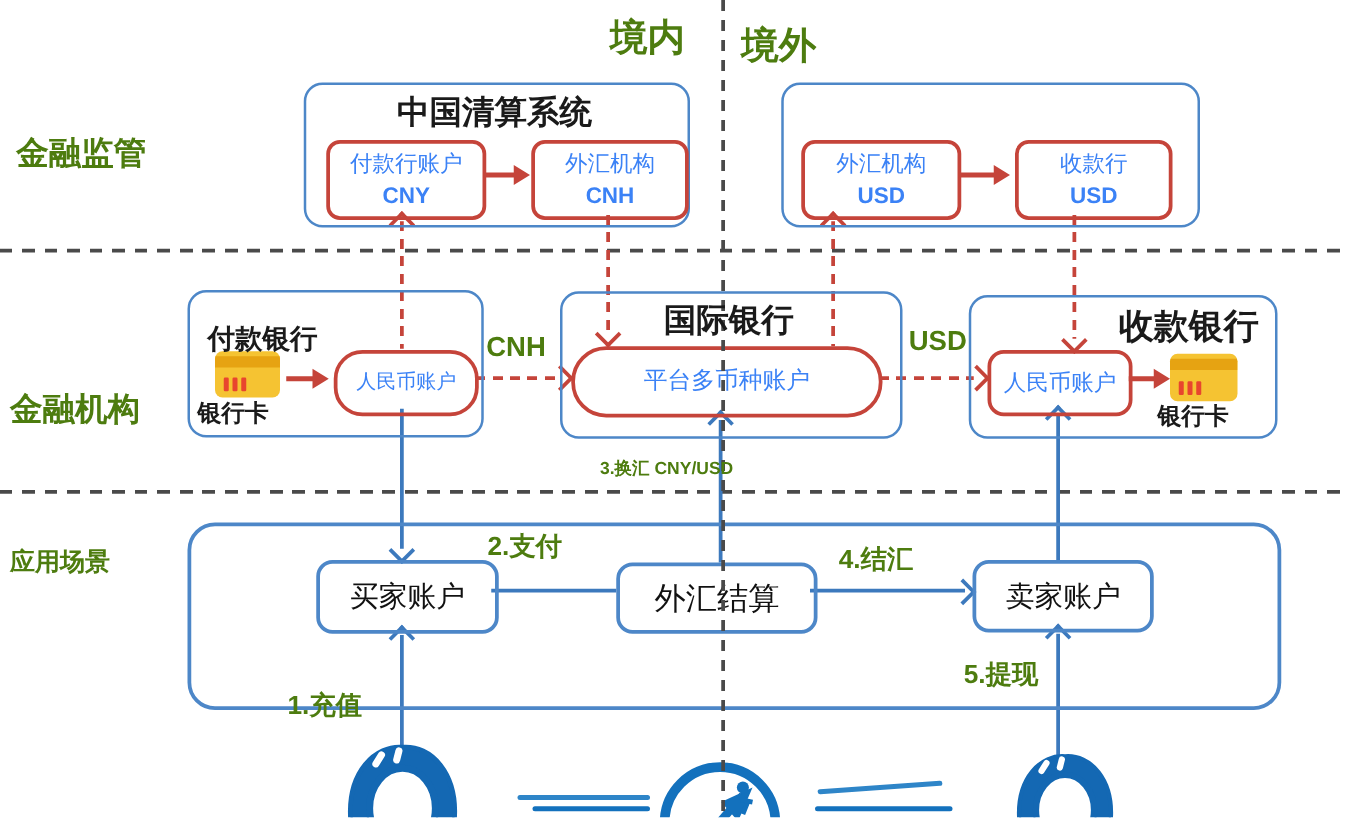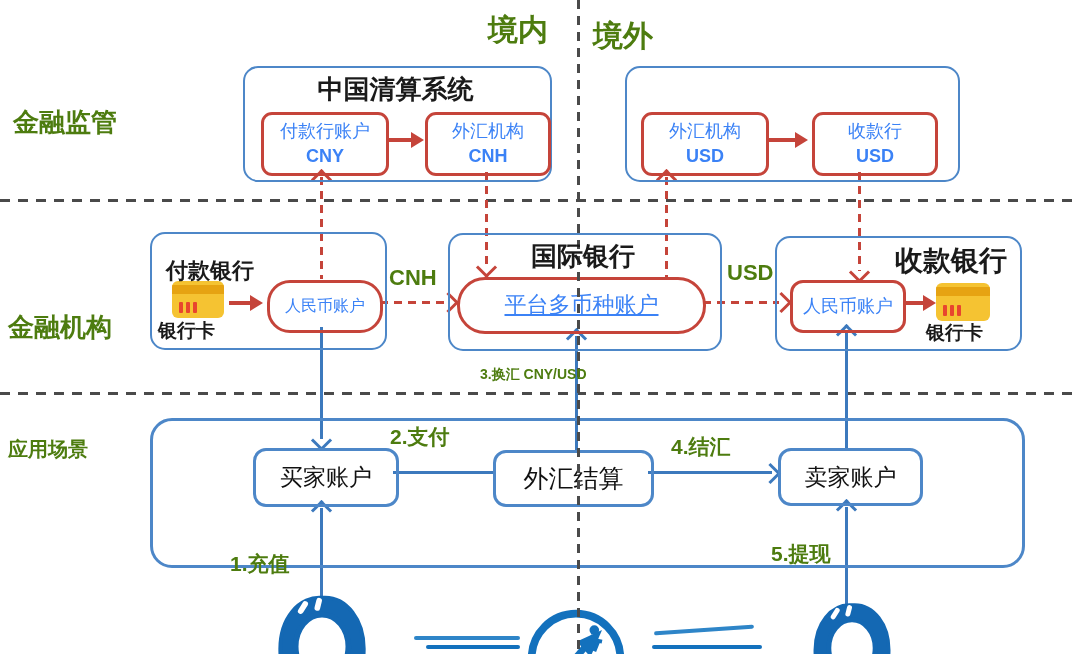--- a/index.html
+++ b/index.html
@@ -99,21 +99,21 @@
     <div class="s" style="left:14px;"></div>
     <div class="s" style="left:21px;"></div>
   </div>
   <div class="klab z-top" style="left:158px;top:318px;font-size:19px;">银行卡</div>
   <div class="redbox" style="left:267px;top:280px;width:110px;height:47px;font-size:16px;border-radius:23px;z-index:4;">人民币账户</div>
   <div class="hline-red" style="left:229px;top:301px;width:23px;z-index:4;"></div>
   <div class="tri-right" style="left:250px;top:295px;z-index:4;"></div>
 
   <div class="bluebox" style="left:448px;top:233px;width:270px;height:114px;z-index:3;"></div>
   <div class="boxtitle z-top" style="left:448px;top:239px;width:270px;text-align:center;font-size:26px;">国际银行</div>
-  <div class="redbox" style="left:457px;top:277px;width:243px;height:51px;font-size:22px;border-radius:28px;border-width:3.5px;z-index:4;text-decoration:underline;">平台多币种账户</div>
+  <div class="redbox" style="left:457px;top:277px;width:243px;height:51px;font-size:19px;border-radius:28px;border-width:3.5px;z-index:4;">平台多币种账户</div>
 
   <div class="bluebox" style="left:775px;top:236px;width:243px;height:111px;z-index:3;"></div>
   <div class="boxtitle z-top" style="left:895px;top:242px;font-size:28px;">收款银行</div>
   <div class="redbox" style="left:790px;top:280px;width:110px;height:47px;font-size:18px;border-radius:13px;z-index:4;">人民币账户</div>
   <div class="card" style="left:936px;top:283px;width:54px;height:38px;z-index:4;">
     <div class="band"></div>
     <div class="s" style="left:7px;"></div>
     <div class="s" style="left:14px;"></div>
     <div class="s" style="left:21px;"></div>
   </div>
@@ -152,21 +152,21 @@
 
   <div class="hline-blue" style="left:648px;top:471px;width:124px;z-index:2;"></div>
   <div class="chv right blue" style="left:763px;top:466px;z-index:2;"></div>
   <div class="blab z-top" style="left:671px;top:433px;font-size:21px;">4.结汇</div>
 
   <div class="vline-blue" style="left:845px;top:332px;height:116px;z-index:2;"></div>
   <div class="chv up blue" style="left:839px;top:327px;z-index:2;"></div>
 
   <div class="vline-blue" style="left:845px;top:507px;height:100px;z-index:2;"></div>
   <div class="chv up blue" style="left:839px;top:502px;z-index:2;"></div>
-  <div class="blab z-top" style="left:771px;top:525px;font-size:21px;margin-top:15px;">5.提现</div>
+  <div class="blab z-top" style="left:771px;top:525px;font-size:21px;">5.提现</div>
 
   <svg style="position:absolute;left:275px;top:592px;z-index:4;" width="94" height="66" viewBox="0 0 100 70">
     <path d="M6,70 C2,26 28,4 50,6 C74,4 98,28 94,70 L78,70 C82,40 68,24 50,26 C32,24 18,40 22,70 Z" fill="#1468b3"></path>
     <path d="M6,70 C2,26 28,4 50,6 C74,4 98,28 94,70" fill="none" stroke="#1468b3" stroke-width="4"></path>
     <rect x="27" y="9" width="6" height="15" rx="3" fill="#fff" transform="rotate(32 30 16)"></rect>
     <rect x="43" y="6" width="6" height="14" rx="3" fill="#fff" transform="rotate(14 46 13)"></rect>
     <ellipse cx="50" cy="58" rx="28" ry="34" fill="#fff" stroke="#1468b3" stroke-width="6"></ellipse>
   </svg>
 
   <svg style="position:absolute;left:806px;top:600px;z-index:4;" width="92" height="58" viewBox="0 0 100 70">

